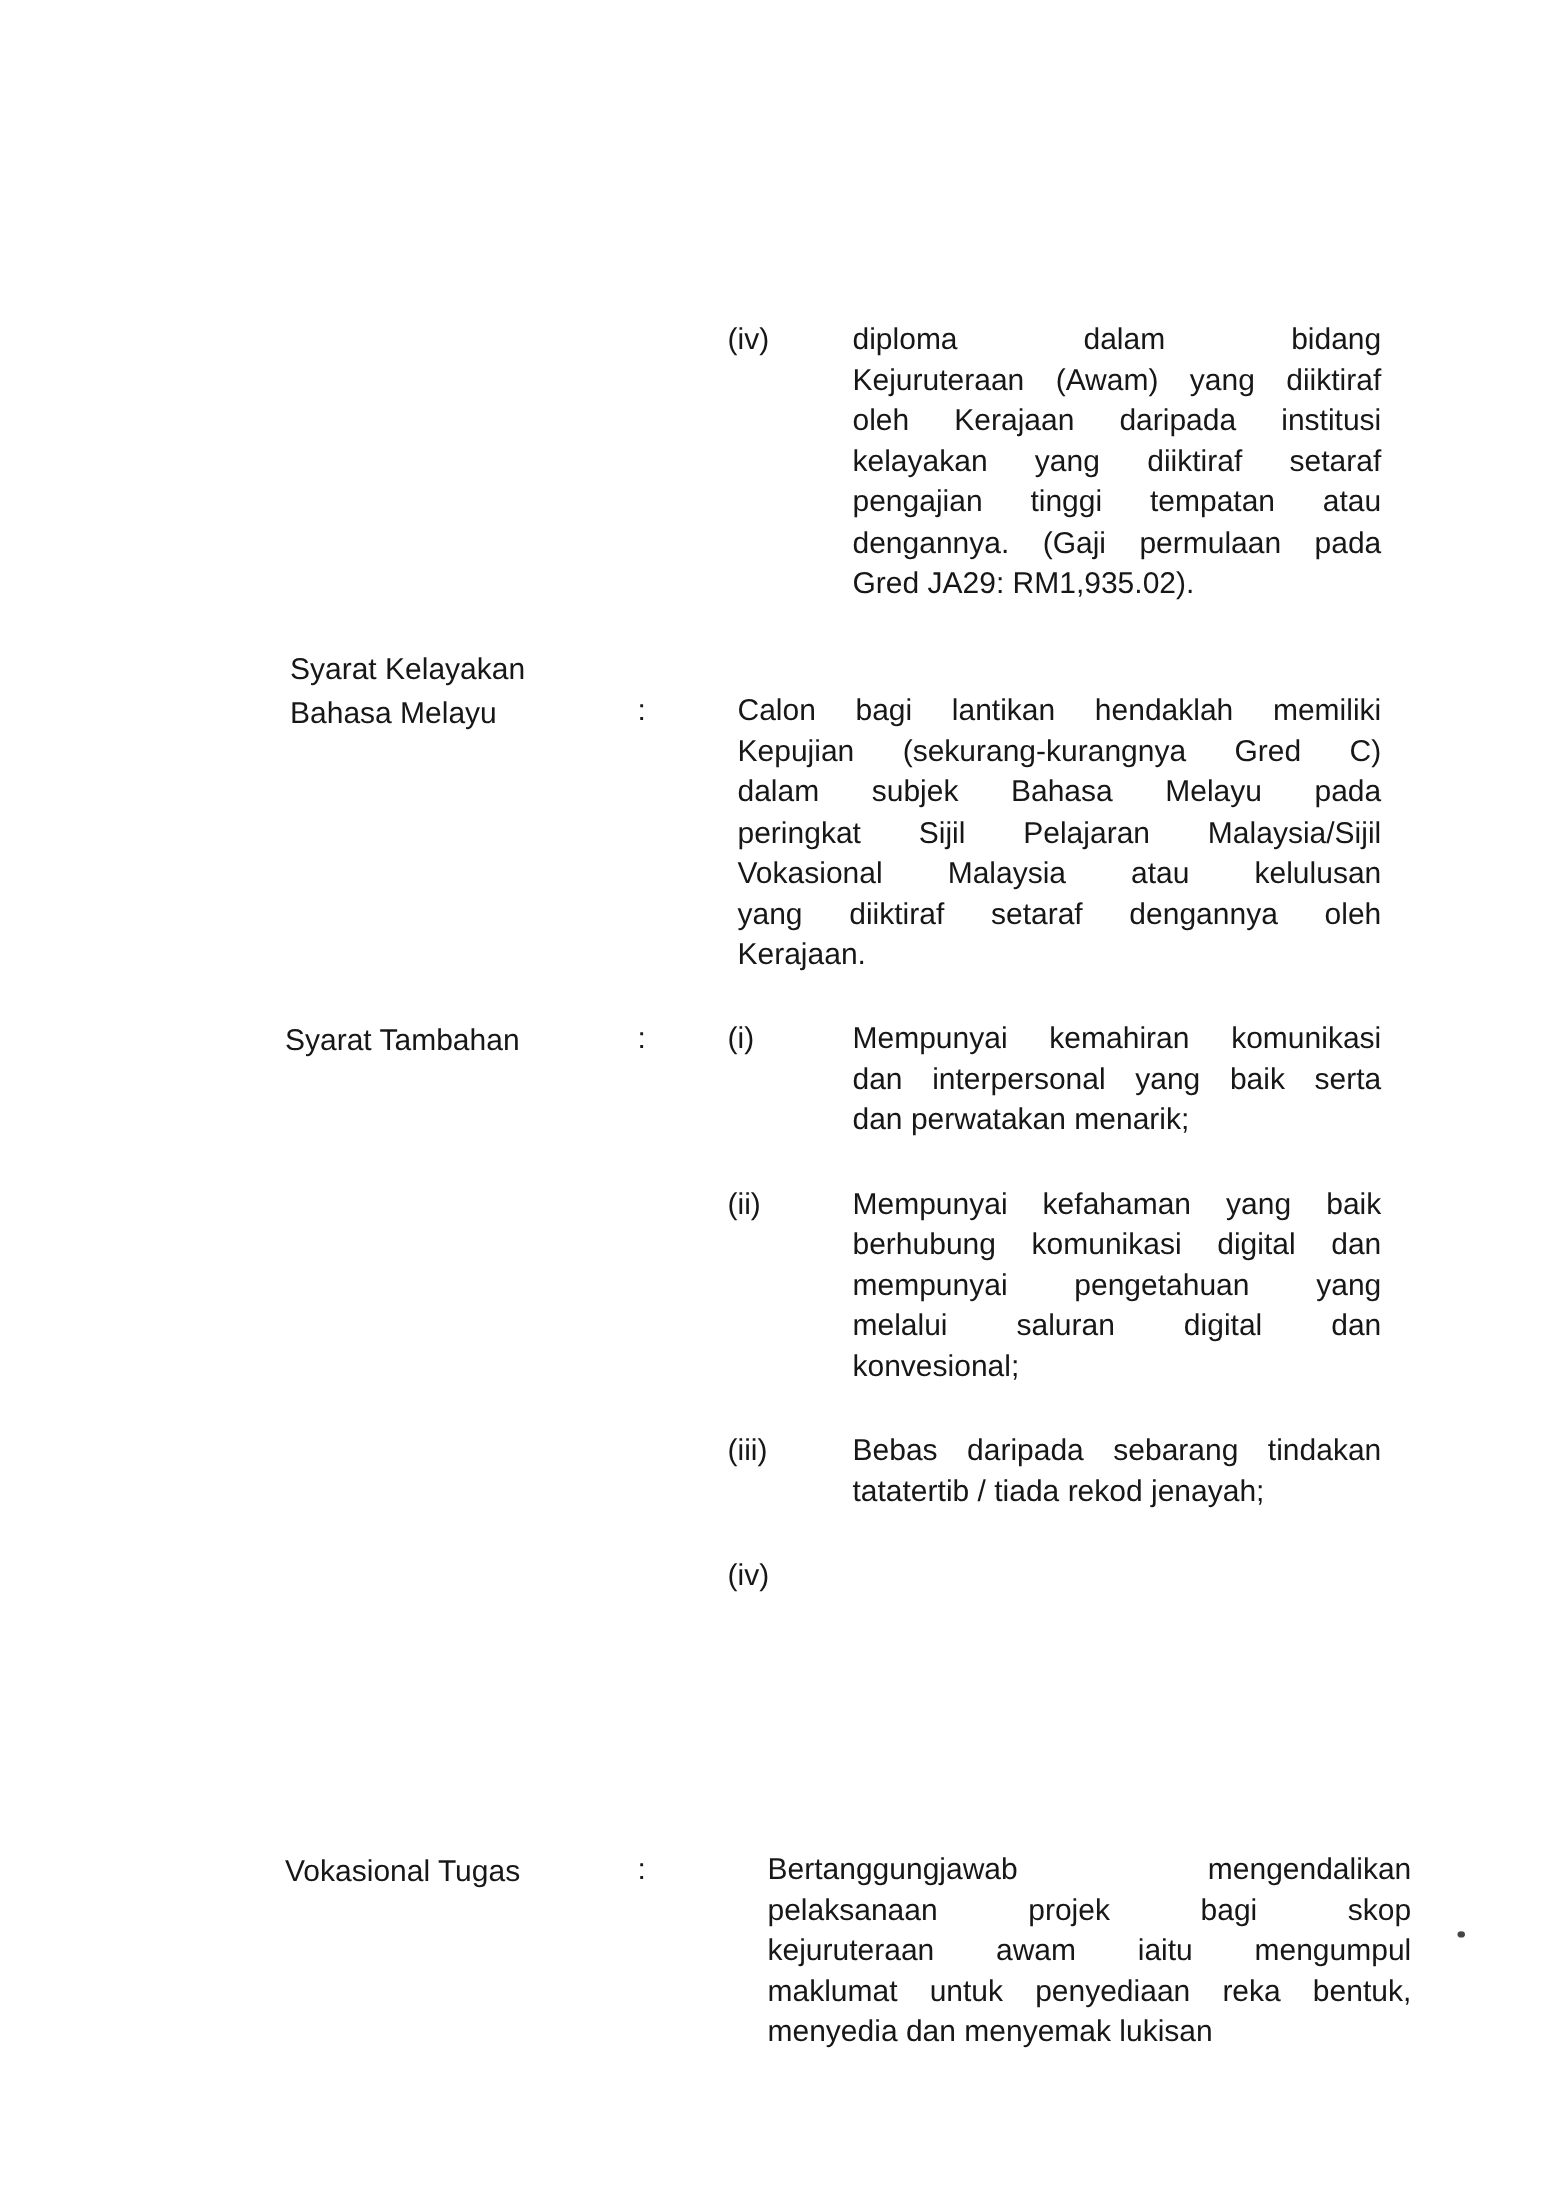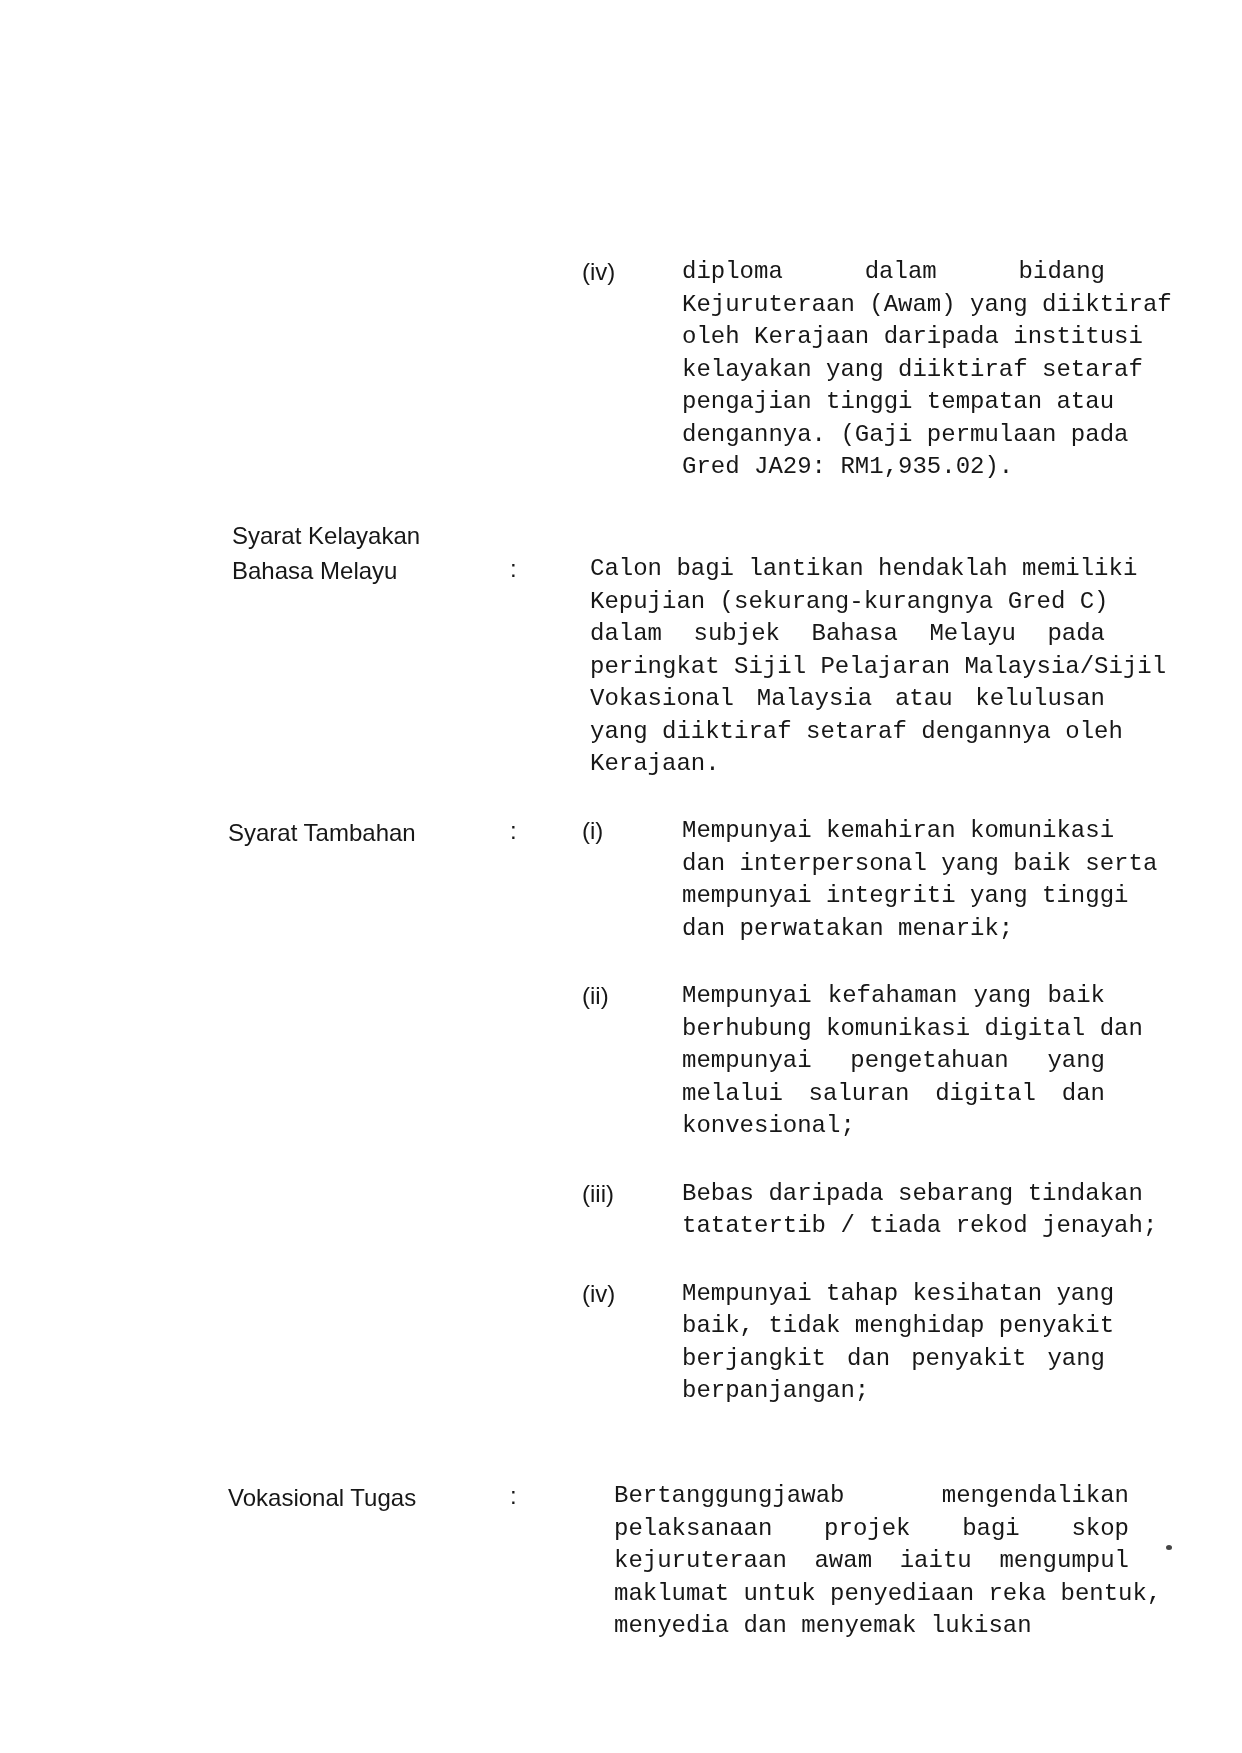--- a/index.html
+++ b/index.html
@@ -19,21 +19,20 @@
     overflow: hidden;
   }
   .abs { position: absolute; }
   
   .ln {
     height: 32.5px;
     line-height: 32.5px;
     text-align: justify;
     text-align-last: justify;
     white-space: nowrap;
-    font-family: Liberation Mono, monospace;
   }
   .ln:last-child {
     text-align-last: left;
   }
   
   .lbl-ln {
     height: 35px;
     line-height: 35px;
     text-align: left;
     white-space: nowrap;
@@ -107,21 +106,20 @@
       </div>
     <div class="abs colon" style="left:510px; top:815px;">:</div>
 
     <div class="abs" style="left:582px; top:815px; width:523px;">
 
       <div class="list-item">
         <div class="marker">(i)</div>
         <div class="item-lines">
             <div class="ln">Mempunyai kemahiran komunikasi</div>
             <div class="ln">dan interpersonal yang baik serta</div>
-            <div class="ln">mempunyai integriti yang tinggi</div>
             <div class="ln">dan perwatakan menarik;</div>
           </div>
       </div>
 
       <div class="list-item">
         <div class="marker">(ii)</div>
         <div class="item-lines">
             <div class="ln">Mempunyai kefahaman yang baik</div>
             <div class="ln">berhubung komunikasi digital dan</div>
             <div class="ln">mempunyai pengetahuan yang</div>
@@ -133,26 +131,20 @@
       <div class="list-item">
         <div class="marker">(iii)</div>
         <div class="item-lines">
             <div class="ln">Bebas daripada sebarang tindakan</div>
             <div class="ln">tatatertib / tiada rekod jenayah;</div>
           </div>
       </div>
 
       <div class="list-item">
         <div class="marker">(iv)</div>
-        <div class="item-lines">
-            <div class="ln">Mempunyai tahap kesihatan yang</div>
-            <div class="ln">baik, tidak menghidap penyakit</div>
-            <div class="ln">berjangkit dan penyakit yang</div>
-            <div class="ln">berpanjangan;</div>
-          </div>
       </div>
 
     </div>
   </section>
 
   <section>
     <div class="abs" style="left:228px; top:1480px; width:290px;">
         <div class="lbl-ln">Vokasional Tugas</div>
       </div>
     <div class="abs colon" style="left:510px; top:1480px;">:</div>

